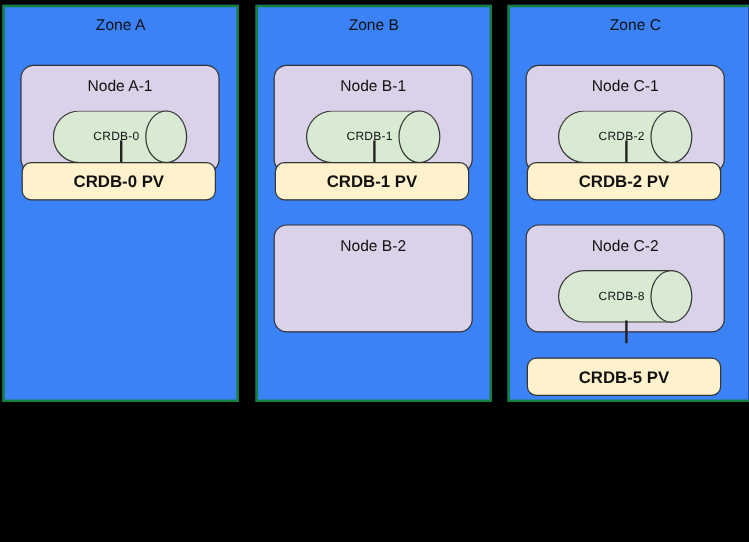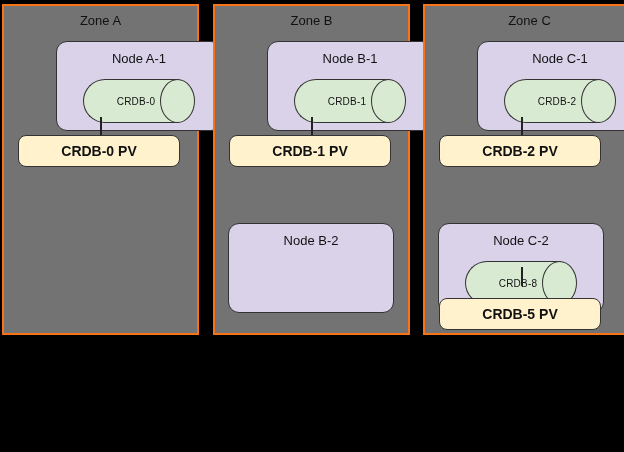--- a/index.html
+++ b/index.html
@@ -10,43 +10,43 @@
     background: #000;
     font-family: "Liberation Sans", sans-serif;
     color: #111;
     overflow: hidden;
   }
   .zone {
     position: absolute;
     top: 4px;
     width: 193px;
     height: 327px;
-    background: #737373;
-    border: 2px solid #f97316;
+    background: #3b82f6;
+    border: 2px solid #15803d;
   }
   .zone-a { left: 2px; }
   .zone-b { left: 213px; }
   .zone-c { left: 423px; padding-left: 16px; }
   .zone-title {
     position: absolute;
     top: 7px; left: 0; right: 0;
     text-align: center;
     font-size: 13px;
   }
   .node {
     position: absolute;
     left: 13px;
     width: 164px;
     height: 88px;
     background: #d9d2e9;
     border: 1px solid #333;
     border-radius: 11px;
   }
-  .node-top { top: 35px; margin-left: 39px; }
-  .node-bottom { top: 181px; margin-top: 36px; }
+  .node-top { top: 48px; }
+  .node-bottom { top: 181px; }
   .node-title {
     position: absolute;
     top: 9px; left: 0; right: 0;
     text-align: center;
     font-size: 13px;
   }
   .cylinder {
     position: absolute;
     left: 26px;
     top: 37px;

